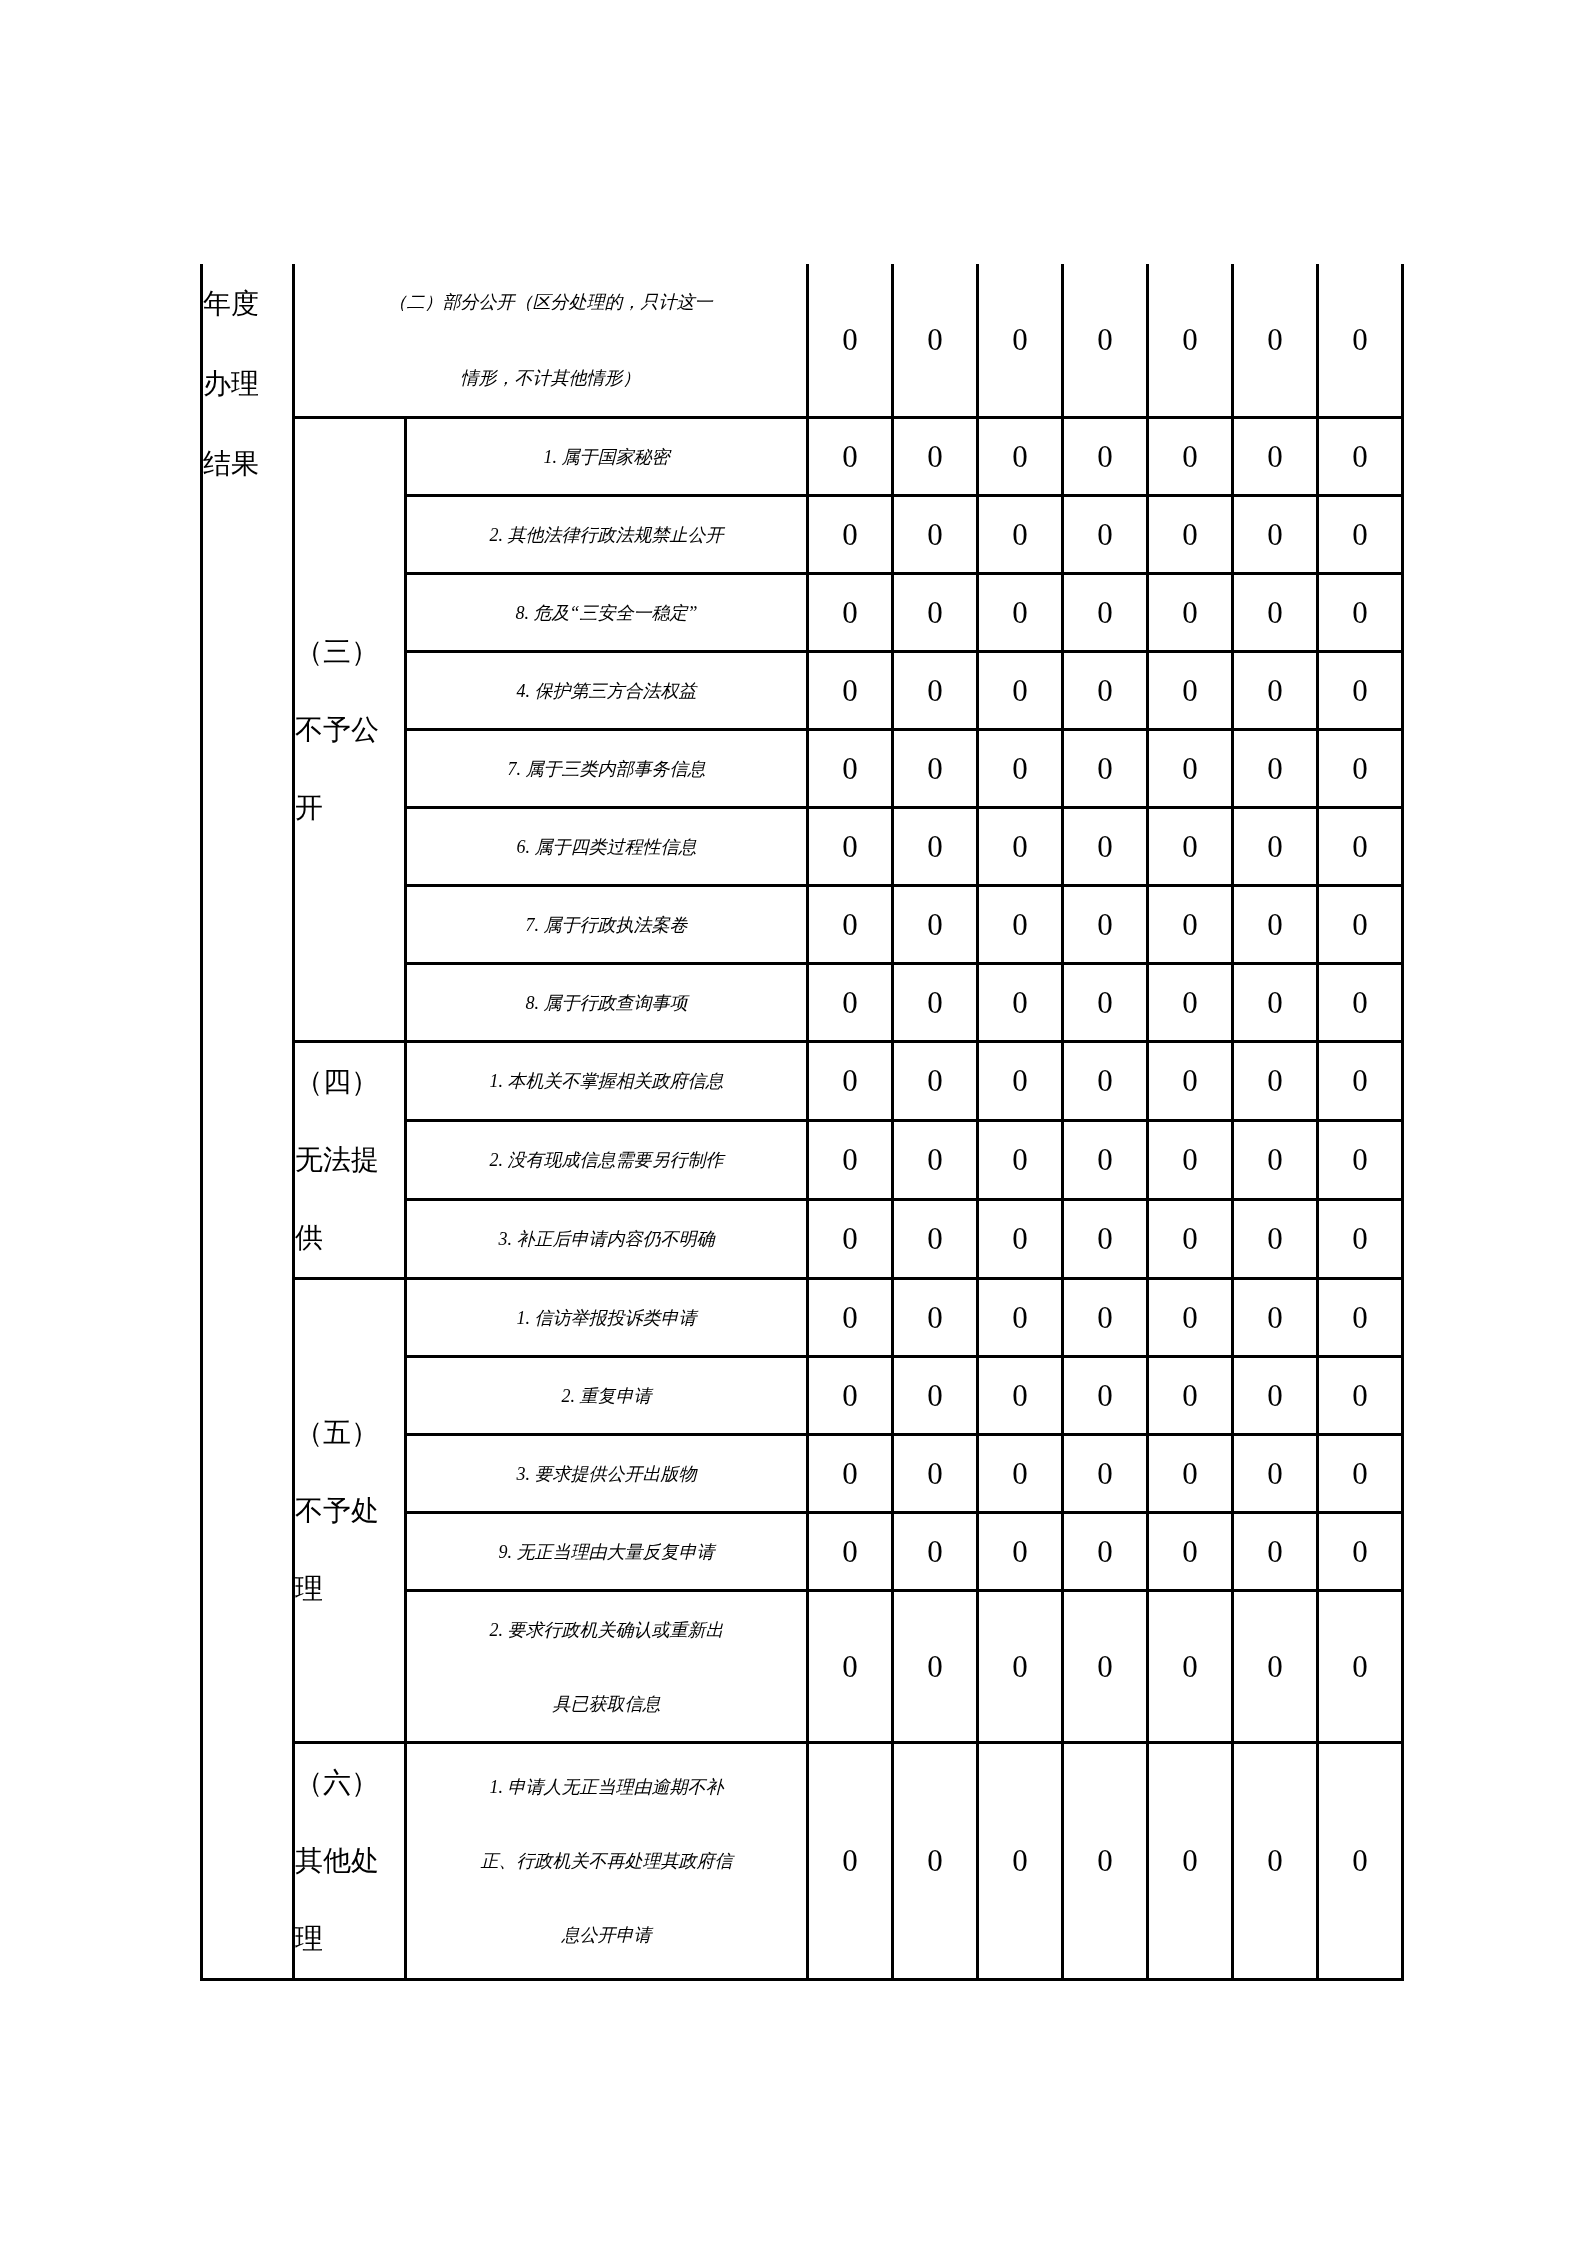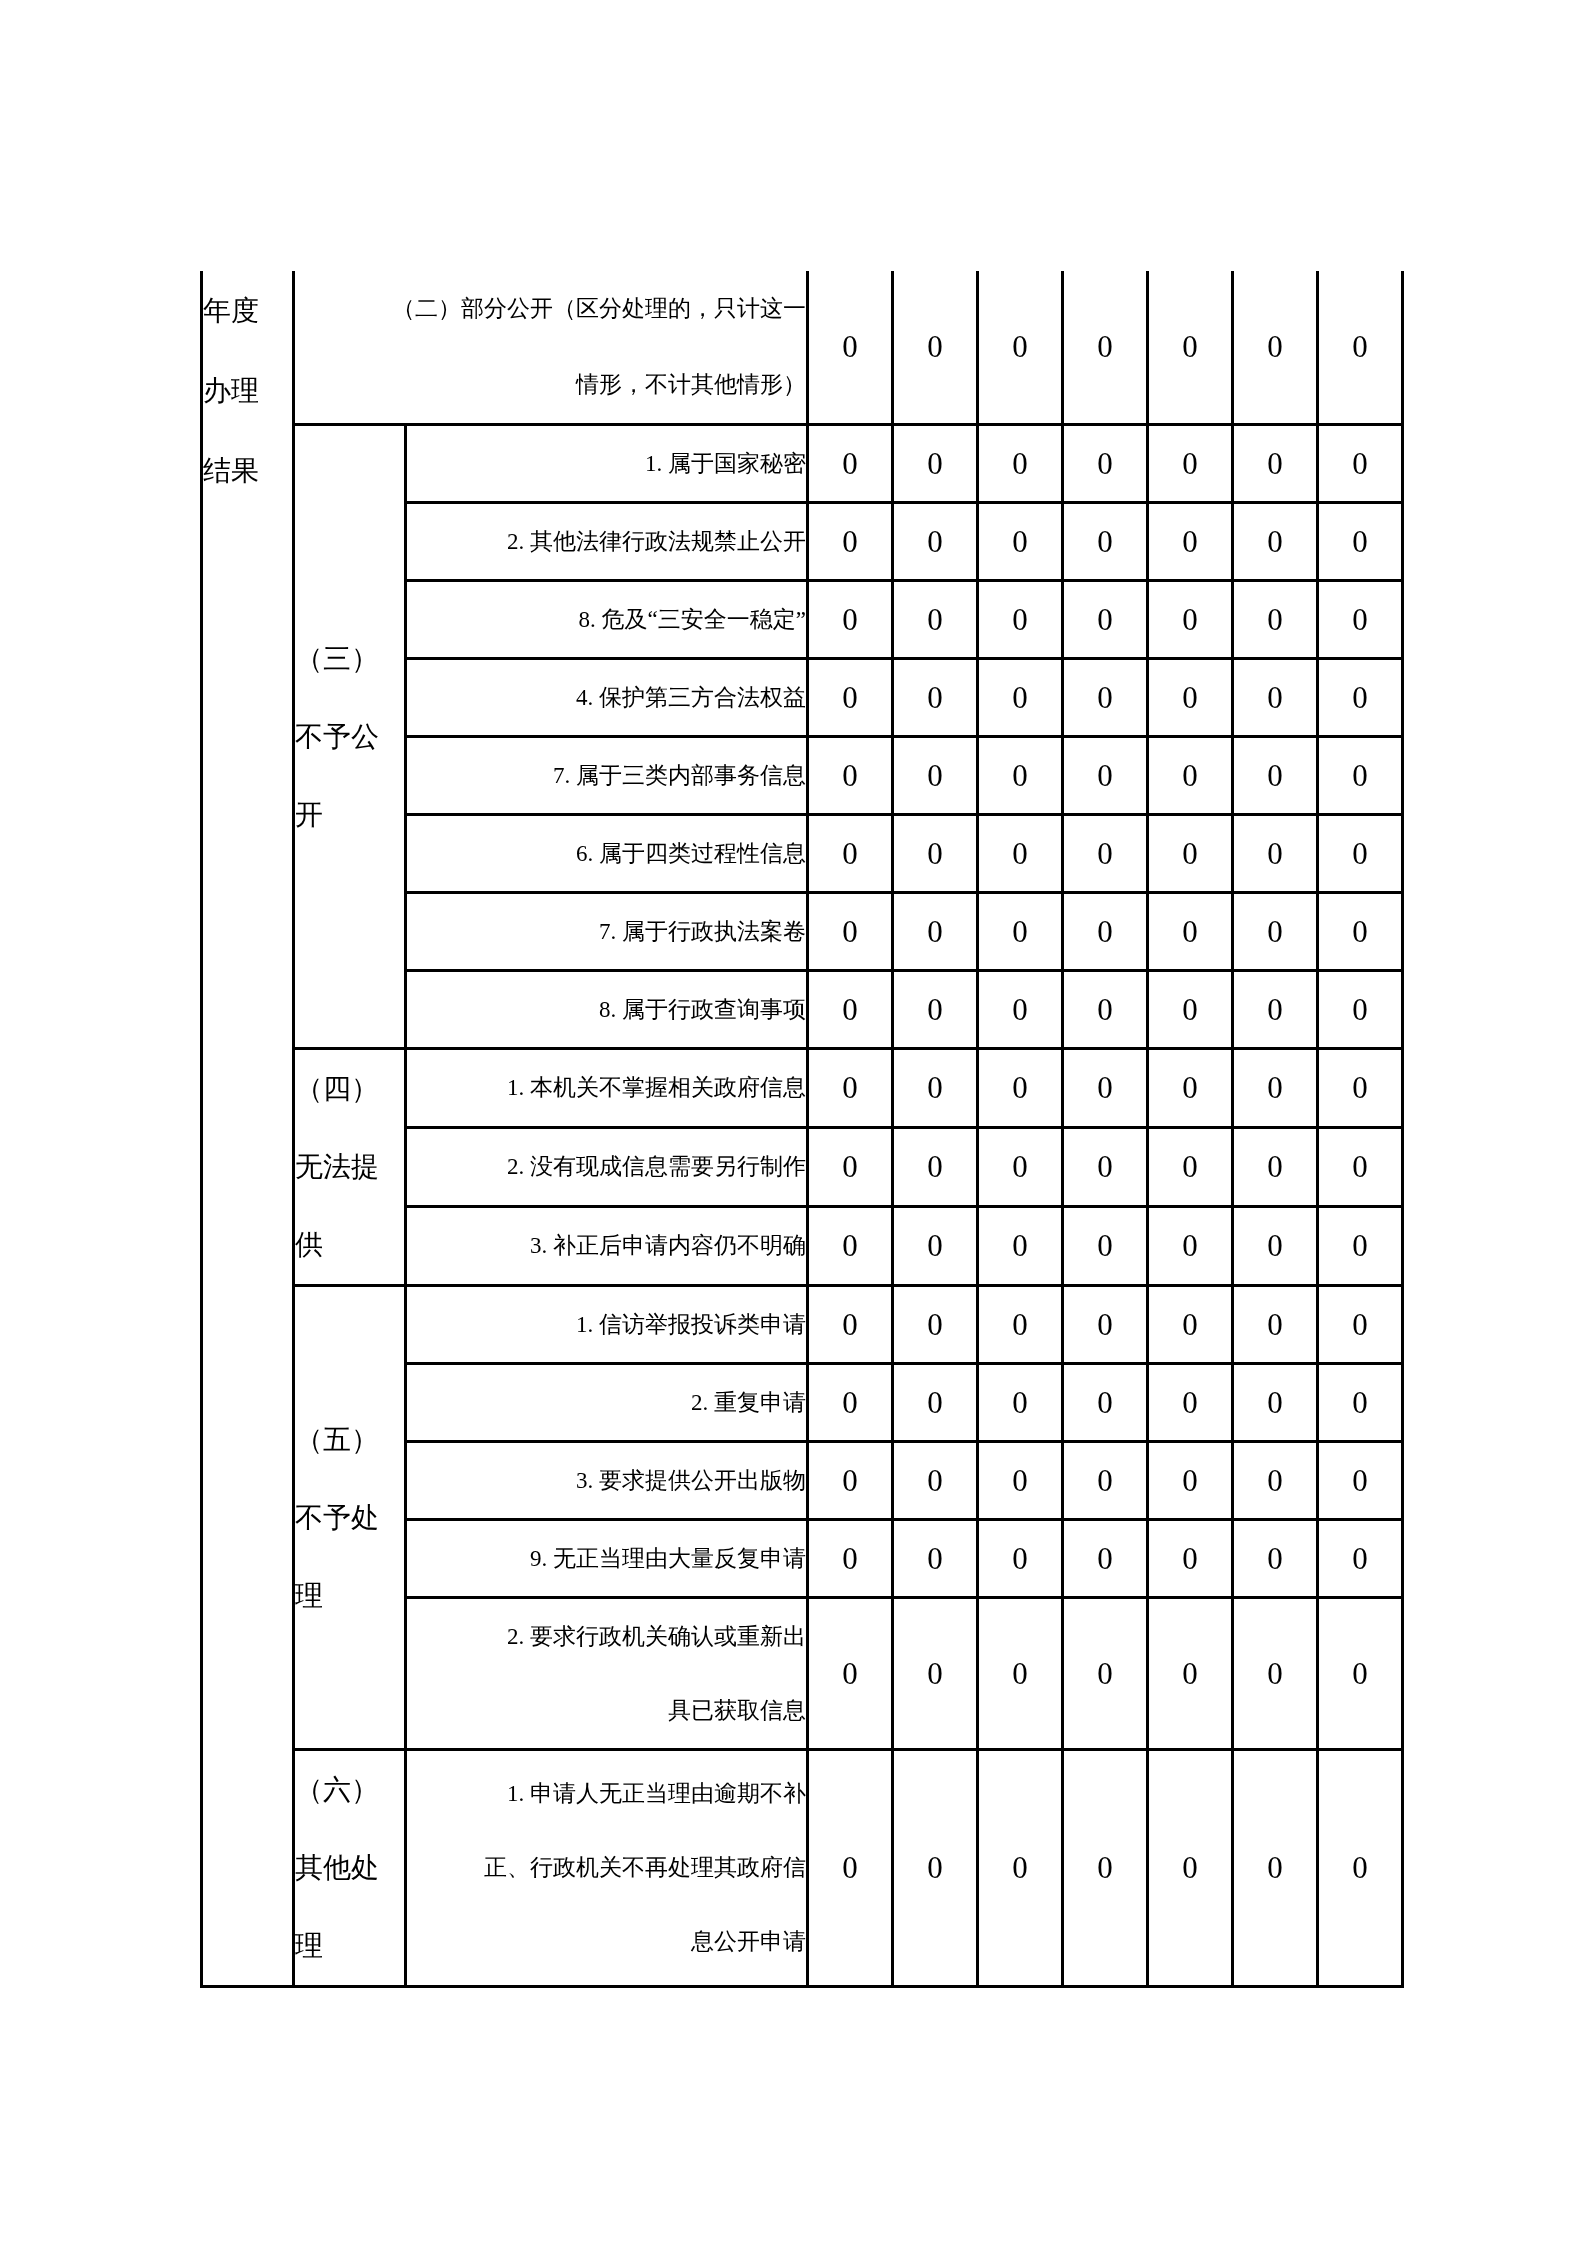--- a/index.html
+++ b/index.html
@@ -10,21 +10,21 @@
   body {
     width: 1587px;
     height: 2245px;
     position: relative;
     font-family: "Liberation Serif", "DejaVu Serif", serif;
     color: #000;
   }
   table.report {
     position: absolute;
     left: 200px;
-    top: 271px;
+    top: 264px;
     border-collapse: collapse;
     table-layout: fixed;
     width: 1201px;
   }
   table.report td {
     border: 3px solid #000;
     padding: 0;
     overflow: visible;
   }
   
@@ -41,25 +41,26 @@
   td.grp {
     vertical-align: middle;
     text-align: left;
     padding-left: 10px;
     font-size: 28px;
     line-height: 78px;
     white-space: pre;
   }
   td.lbl {
     vertical-align: middle;
-    text-align: right;
+    text-align: center;
     padding-left: 10px;
-    font-size: 23px;
+    font-size: 18px;
     line-height: 74px;
     white-space: pre;
+    font-style: italic;
   }
   td.span2 { line-height: 76px; padding-left: 8px; }
   td.v {
     vertical-align: middle;
     text-align: center;
     font-size: 31px;
     font-family: "Liberation Serif", "DejaVu Serif", serif;
   }
   tr.h150 { height: 150px; }
   tr.hs   { height: 78px;  }

